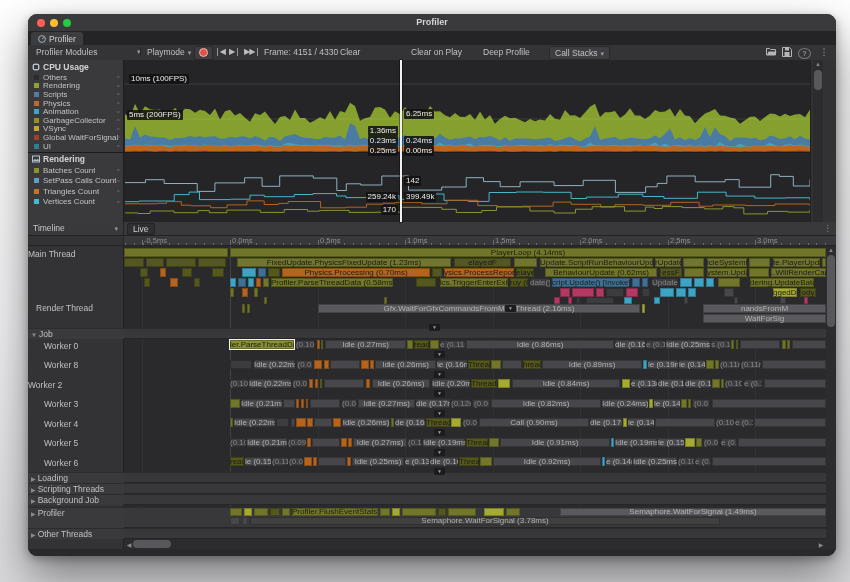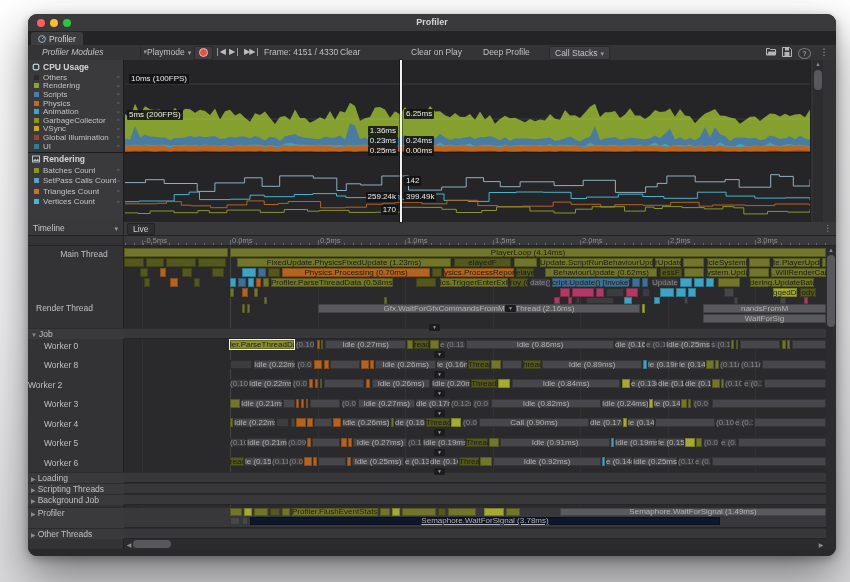--- a/index.html
+++ b/index.html
@@ -106,21 +106,21 @@
     <div class="tab">
       <svg width="8" height="8" viewBox="0 0 8 8">
         <circle cx="4" cy="4" r="3.4" fill="none" stroke="#9fb0bc" stroke-width="1"></circle>
         <line x1="4" y1="4" x2="6" y2="2.4" stroke="#9fb0bc" stroke-width="1"></line>
       </svg>
       <span>Profiler</span>
     </div>
   </div>
 
   <div class="toolbar">
-    <div class="titem" style="left:14px;font-style:italic;">
+    <div class="titem" style="left:8px;">
       <span>Profiler Modules</span><span class="ddarrow" style="position:absolute;left:98px;">▾</span>
     </div>
     <div class="tsep" style="left:112px;"></div>
     <div class="titem" style="left:119px;">
       <span>Playmode</span><span class="ddarrow">▾</span>
     </div>
     <div class="titem tool-btn" style="left:166px;width:13px;text-align:center;padding:0 2px;">
       <span class="rec-dot"></span>
     </div>
     <div class="titem navglyph" style="left:186px;">❘◀</div>
@@ -191,21 +191,21 @@
             <div class="llabel">GarbageCollector</div>
             <div class="lgrip">=</div>
           </div>
           <div class="litem" style="height: 8.6px;">
             <div class="lsq" style="background: rgb(200, 166, 44);"></div>
             <div class="llabel">VSync</div>
             <div class="lgrip">=</div>
           </div>
           <div class="litem" style="height: 8.6px;">
             <div class="lsq" style="background: rgb(166, 63, 40);"></div>
-            <div class="llabel">Global Illumination</div>
+            <div class="llabel">Global WaitForSignal</div>
             <div class="lgrip">=</div>
           </div>
           <div class="litem" style="height: 8.6px;">
             <div class="lsq" style="background: rgb(47, 127, 141);"></div>
             <div class="llabel">UI</div>
             <div class="lgrip">=</div>
           </div>
         </div>
     </div>
 
@@ -693,34 +693,34 @@
           <div class="seg dk" style="left: 278px; width: 34px; background: rgb(113, 118, 42);"></div>
           <div class="seg dk" style="left: 314px; width: 8px; background: rgb(84, 88, 31);"></div>
           <div class="seg dk" style="left: 324px; width: 28px; background: rgb(113, 118, 42);"></div>
           <div class="seg dk" style="left: 360px; width: 20px; background: rgb(164, 171, 48);"></div>
           <div class="seg dk" style="left: 382px; width: 14px; background: rgb(113, 118, 42);"></div>
           <div class="seg lt" style="left: 436px; width: 266px; background: rgb(90, 90, 94);">Semaphore.WaitForSignal (1.49ms)</div>
         </div>
         <div class="trow" style="top: 271px; height: 8px; line-height: 8px;">
           <div class="seg lt" style="left: 106px; width: 10px; background: rgb(71, 71, 75);"></div>
           <div class="seg lt" style="left: 118px; width: 6px; background: rgb(71, 71, 75);"></div>
-          <div class="seg lt" style="left: 126px; width: 470px; background: #0f172a; text-decoration: underline;">Semaphore.WaitForSignal (3.78ms)</div>
+          <div class="seg lt" style="left: 126px; width: 470px; background: #404040;">Semaphore.WaitForSignal (3.78ms)</div>
         </div>
         <div class="hdl" style="left: 381px; top: 59px;">▼</div>
         <div class="hdl" style="left: 305px; top: 78px;">▼</div>
         <div class="hdl" style="left: 310px; top: 105px;">▼</div>
         <div class="hdl" style="left: 310px; top: 125px;">▼</div>
         <div class="hdl" style="left: 310px; top: 144px;">▼</div>
         <div class="hdl" style="left: 310px; top: 164px;">▼</div>
         <div class="hdl" style="left: 310px; top: 183px;">▼</div>
         <div class="hdl" style="left: 310px; top: 203px;">▼</div>
         <div class="hdl" style="left: 310px; top: 222px;">▼</div>
       </div>
     <div class="sidebar" id="sidebar">
-        <div class="srow" style="top: 3px; height: 11px; line-height: 11px; padding-left: 8px; text-align: center;"><span>Main Thread</span></div>
+        <div class="srow" style="top: 3px; height: 11px; line-height: 11px; "><span>Main Thread</span></div>
         <div class="srow" style="top: 57px; height: 11px; line-height: 11px; padding-left: 8px;"><span>Render Thread</span></div>
         <div class="srow group" style="top: 82px; height: 11px; line-height: 11px; padding-left: 3px;"><span class="arr">▼</span><span>Job</span></div>
         <div class="srow" style="top: 95px; height: 11px; line-height: 11px; padding-left: 16px;"><span>Worker 0</span></div>
         <div class="srow" style="top: 114px; height: 11px; line-height: 11px; padding-left: 16px;"><span>Worker 8</span></div>
         <div class="srow" style="top: 134px; height: 11px; line-height: 11px; "><span>Worker 2</span></div>
         <div class="srow" style="top: 153px; height: 11px; line-height: 11px; padding-left: 16px;"><span>Worker 3</span></div>
         <div class="srow" style="top: 173px; height: 11px; line-height: 11px; padding-left: 16px;"><span>Worker 4</span></div>
         <div class="srow" style="top: 192px; height: 11px; line-height: 11px; padding-left: 16px;"><span>Worker 5</span></div>
         <div class="srow" style="top: 212px; height: 11px; line-height: 11px; padding-left: 16px;"><span>Worker 6</span></div>
         <div class="srow group" style="top: 226px; height: 11px; line-height: 11px; padding-left: 3px;"><span class="arr">▶</span><span>Loading</span></div>

